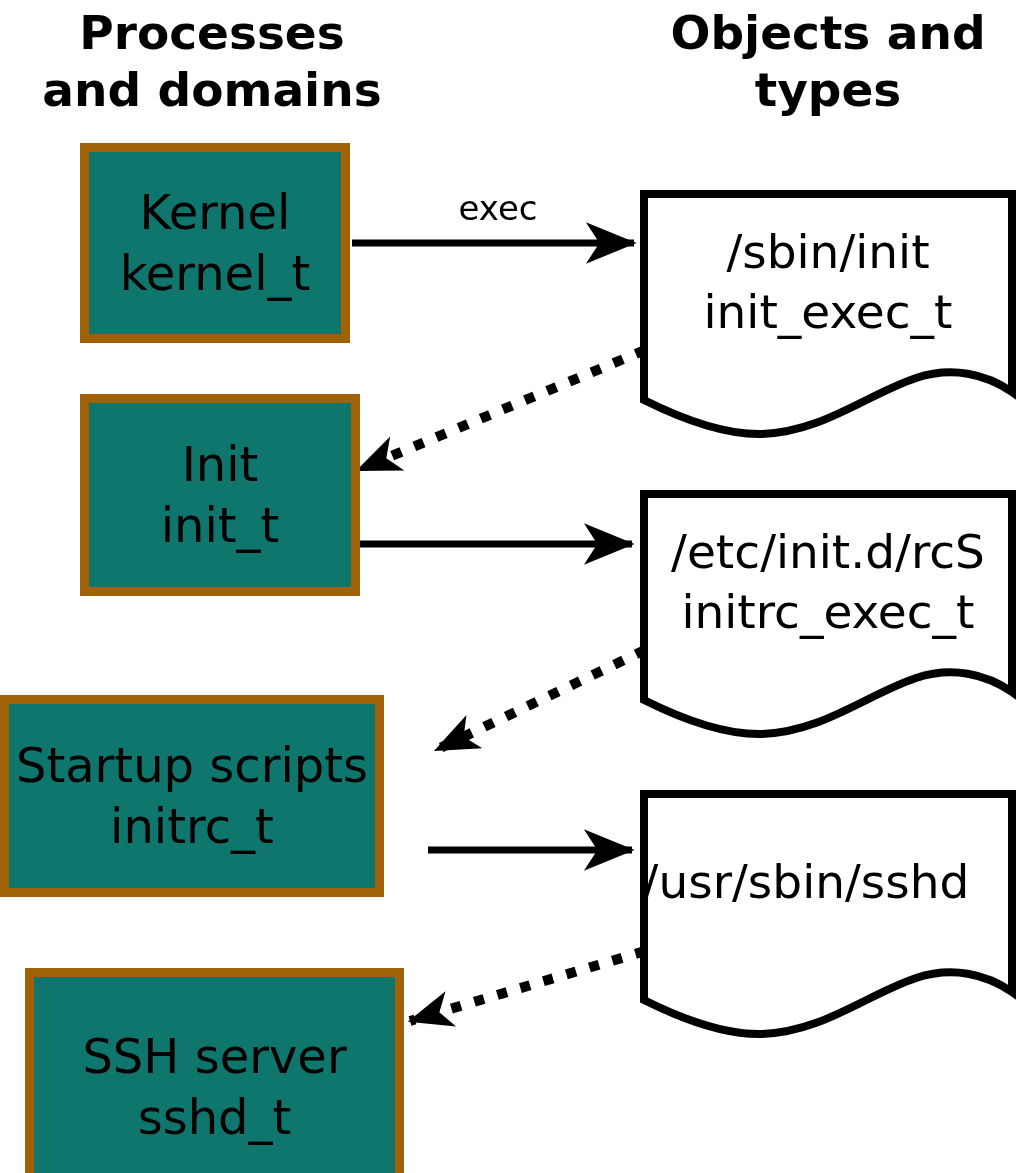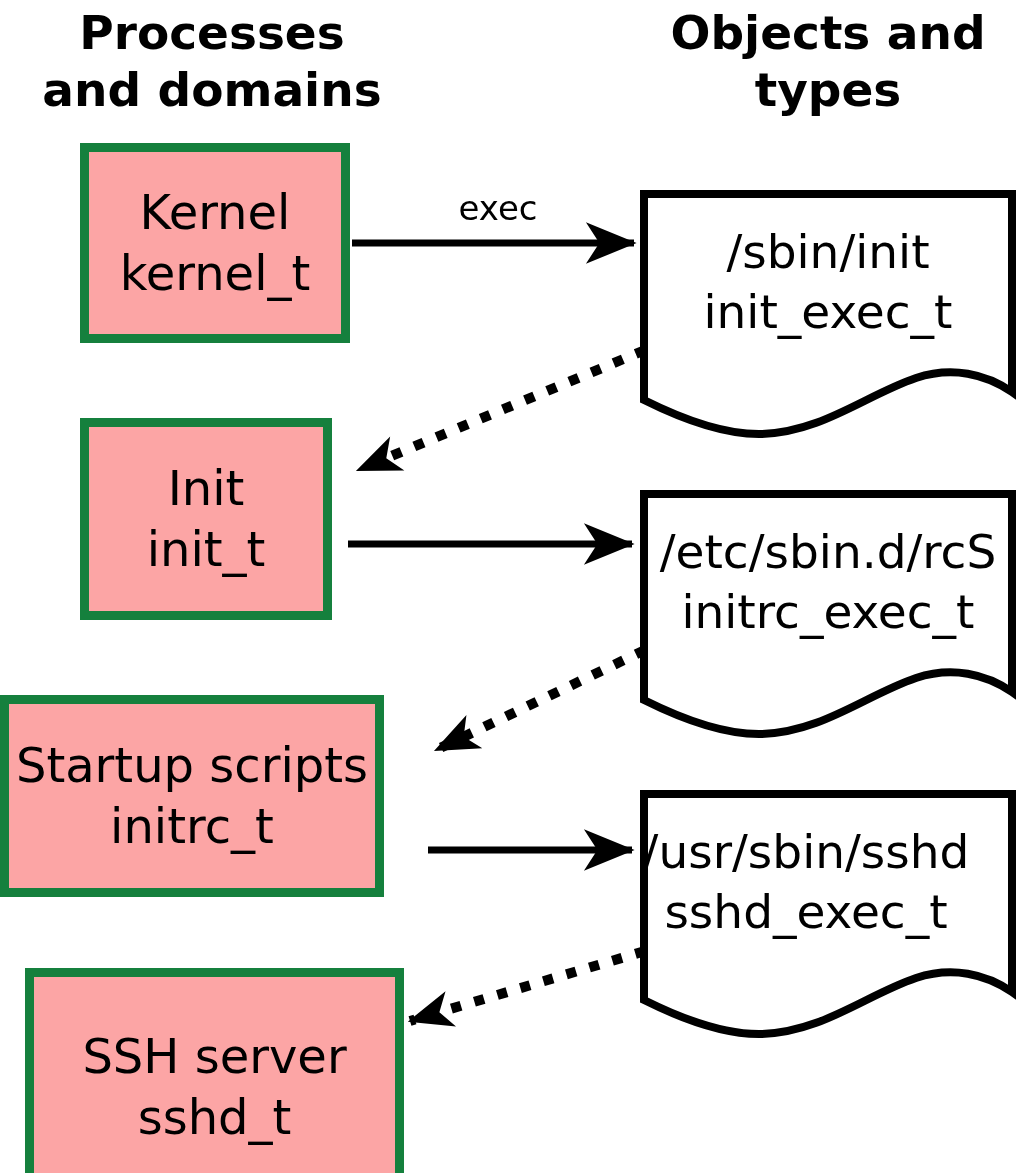--- a/index.html
+++ b/index.html
@@ -6,21 +6,21 @@
   .stage{
     position:relative;width:1024px;height:1173px;background:#ffffff;
     color:#000;font-family:"DejaVu Sans",sans-serif;overflow:hidden;
   }
   .stage svg{position:absolute;left:0;top:0;}
   .hdr{
     position:absolute;text-align:center;font-weight:bold;
     font-size:47px;line-height:57px;letter-spacing:0px;
   }
   .pbox{
-    position:absolute;box-sizing:border-box;border:9px solid #15803d;background:#fca5a5;
+    position:absolute;box-sizing:border-box;border:9px solid #a16207;background:#0f766e;
     display:flex;flex-direction:column;align-items:center;justify-content:center;
     font-size:48px;line-height:61px;text-align:center;white-space:nowrap;
   }
   .dtext{
     position:absolute;display:flex;flex-direction:column;align-items:center;justify-content:center;
     font-size:47px;line-height:60px;text-align:center;white-space:nowrap;
   }
   .edge-label{
     position:absolute;font-size:34px;line-height:52px;text-align:center;white-space:nowrap;
   }
@@ -63,41 +63,40 @@
   </div>
   <div class="hdr" style="left:628px;top:4px;width:400px;">
     <div>Objects and</div>
     <div>types</div>
   </div>
 
   <div class="pbox" style="left:80px;top:143px;width:270px;height:200px;">
     <span>Kernel</span>
     <span>kernel_t</span>
   </div>
-  <div class="pbox" style="left:80px;top:418px;width:252px;height:202px;">
+  <div class="pbox" style="left:80px;top:394px;width:280px;height:202px;">
     <span>Init</span>
     <span>init_t</span>
   </div>
   <div class="pbox" style="left:0px;top:695px;width:384px;height:202px;">
     <span>Startup scripts</span>
     <span>initrc_t</span>
   </div>
   <div class="pbox" style="left:25px;top:968px;width:379px;height:238px;">
     <span>SSH server</span>
     <span>sshd_t</span>
   </div>
 
   <div class="dtext" style="left:648px;top:198px;width:360px;height:168px;">
     <span>/sbin/init</span>
     <span>init_exec_t</span>
   </div>
   <div class="dtext" style="left:648px;top:498px;width:360px;height:168px;">
-    <span>/etc/sbin.d/rcS</span>
+    <span>/etc/init.d/rcS</span>
     <span>initrc_exec_t</span>
   </div>
   <div class="dtext" style="left:648px;top:798px;width:316px;height:168px;">
     <span>/usr/sbin/sshd</span>
-    <span>sshd_exec_t</span>
   </div>
 
   <div class="edge-label" style="left:408px;top:182px;width:180px;">exec</div>
 
 </div>
 
 </body></html>

